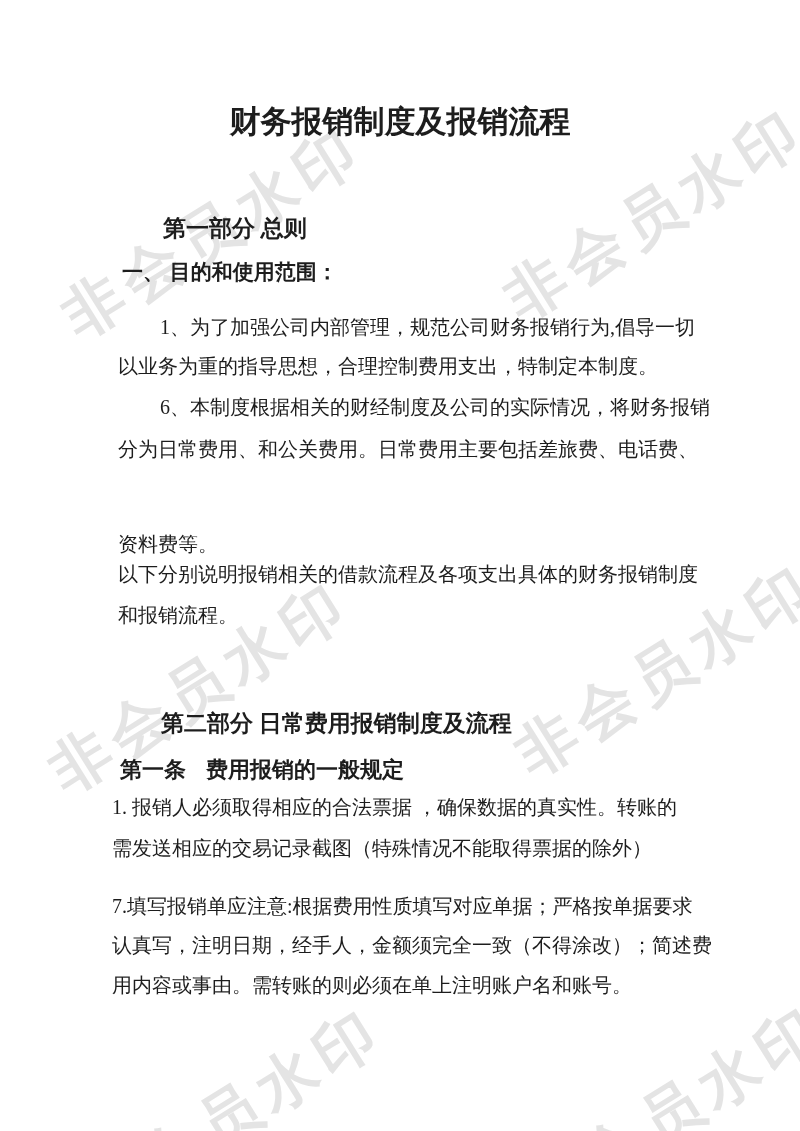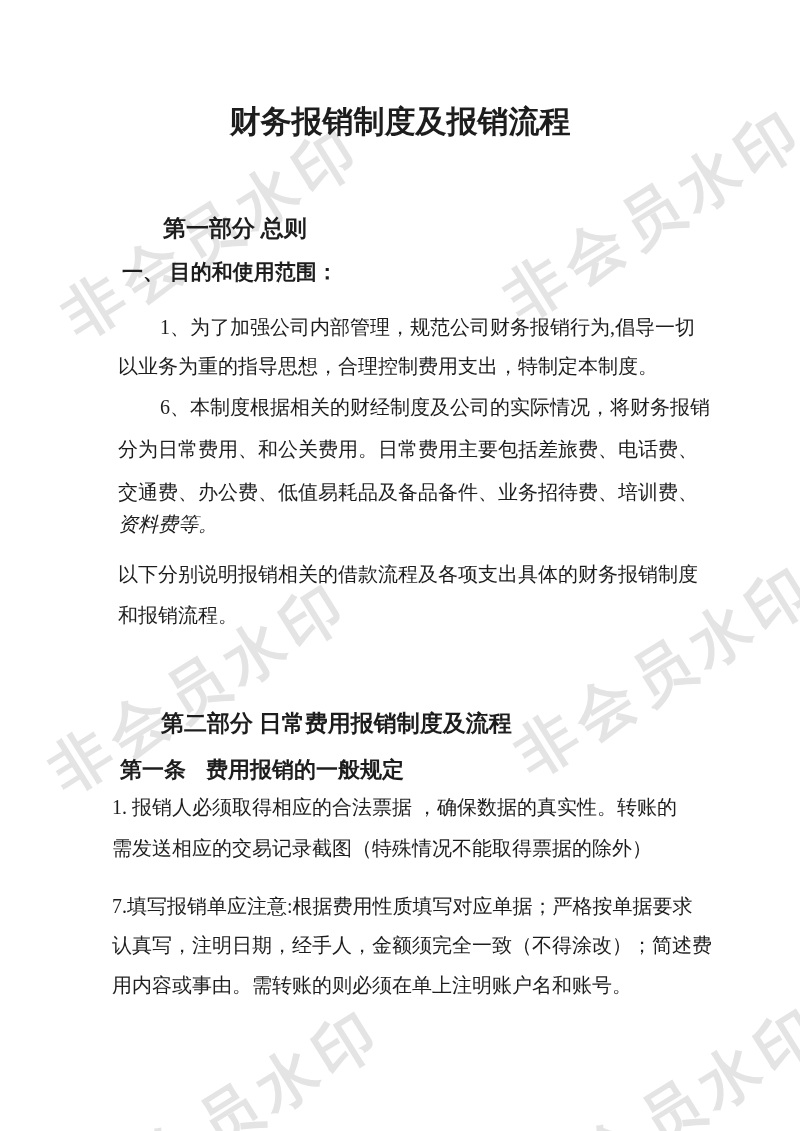--- a/index.html
+++ b/index.html
@@ -82,22 +82,21 @@
   <h1 class="doc-title">财务报销制度及报销流程</h1>
 
   <div class="line section-heading" style="top:215px;left:163px;">第一部分 总则</div>
   <div class="line bold-sans" style="top:259px;left:122px;">一、 目的和使用范围：</div>
 
   <div class="line" style="top:315px;left:160px;">1、为了加强公司内部管理，规范公司财务报销行为,倡导一切</div>
   <div class="line" style="top:354px;left:118px;">以业务为重的指导思想，合理控制费用支出，特制定本制度。</div>
 
   <div class="line" style="top:395px;left:160px;">6、本制度根据相关的财经制度及公司的实际情况，将财务报销</div>
   <div class="line" style="top:437px;left:118px;">分为日常费用、和公关费用。日常费用主要包括差旅费、电话费、</div>
-  <div class="line" style="top:480px;left:118px;">交通费、办公费、低值易耗品及备品备件、业务招待费、培训费、</div>
-  <div class="line" style="top:512px;left:118px;font-style:italic;">资料费等。</div>
+  <div class="line" style="top:532px;left:118px;">资料费等。</div>
 
   <div class="line" style="top:562px;left:118px;">以下分别说明报销相关的借款流程及各项支出具体的财务报销制度</div>
   <div class="line" style="top:603px;left:118px;">和报销流程。</div>
 
   <div class="line section-heading" style="top:710px;left:161px;">第二部分 日常费用报销制度及流程</div>
 
   <div class="line article-line" style="top:757px;left:120px;">
     <span>第一条</span><span class="article-title">费用报销的一般规定</span>
   </div>
 

